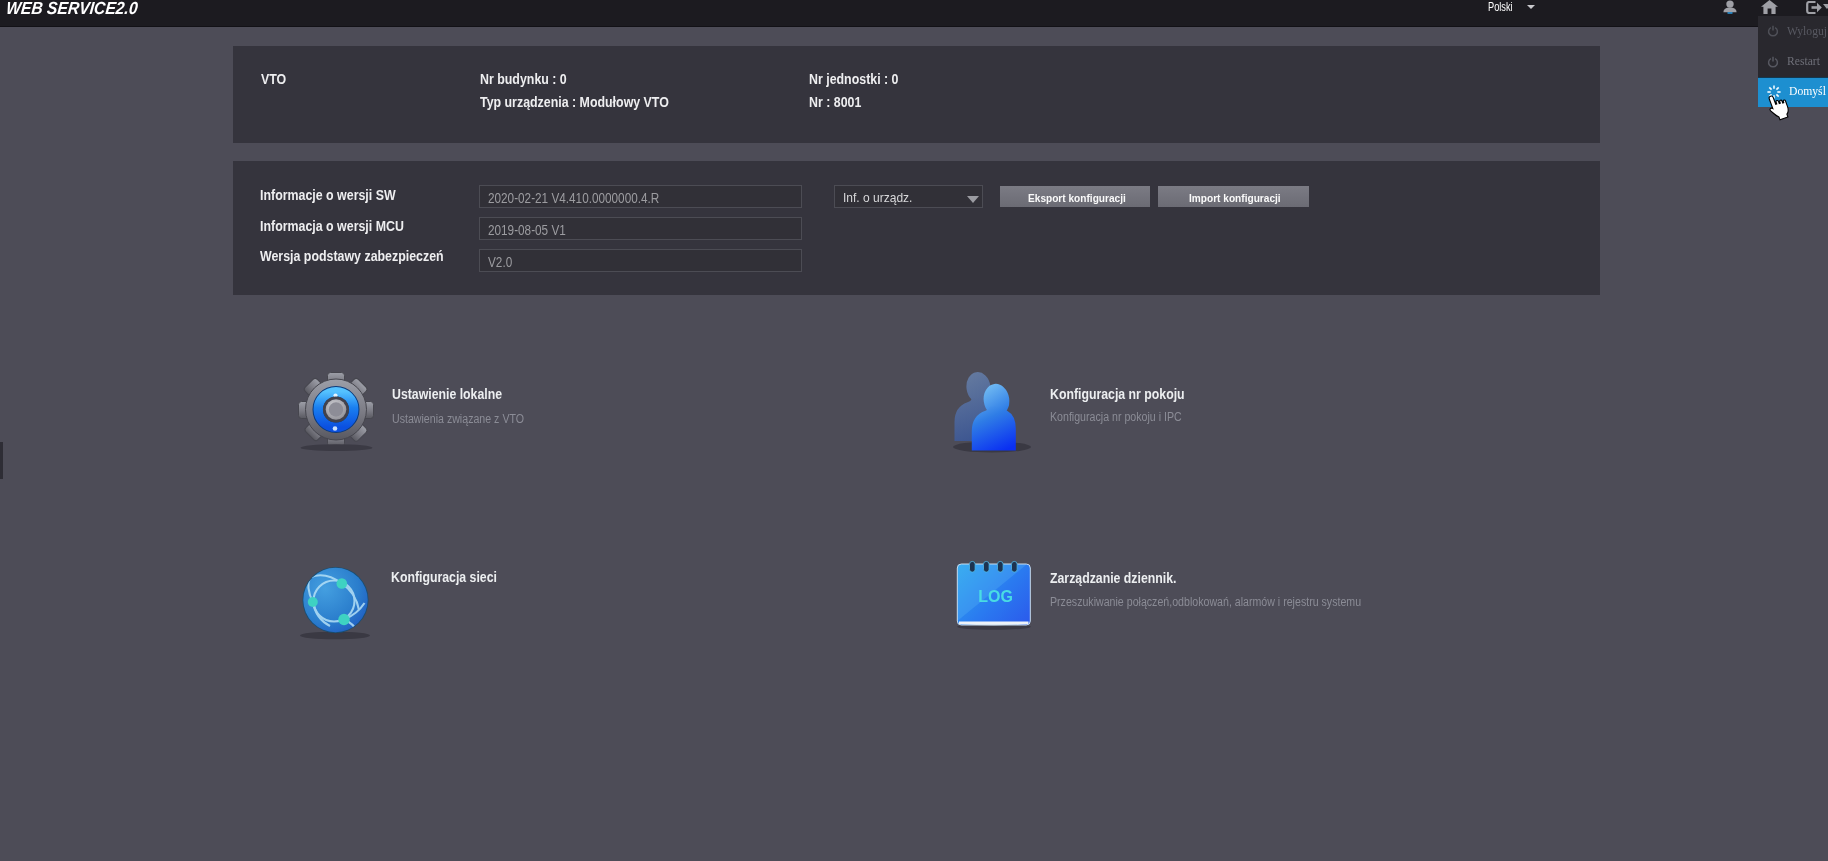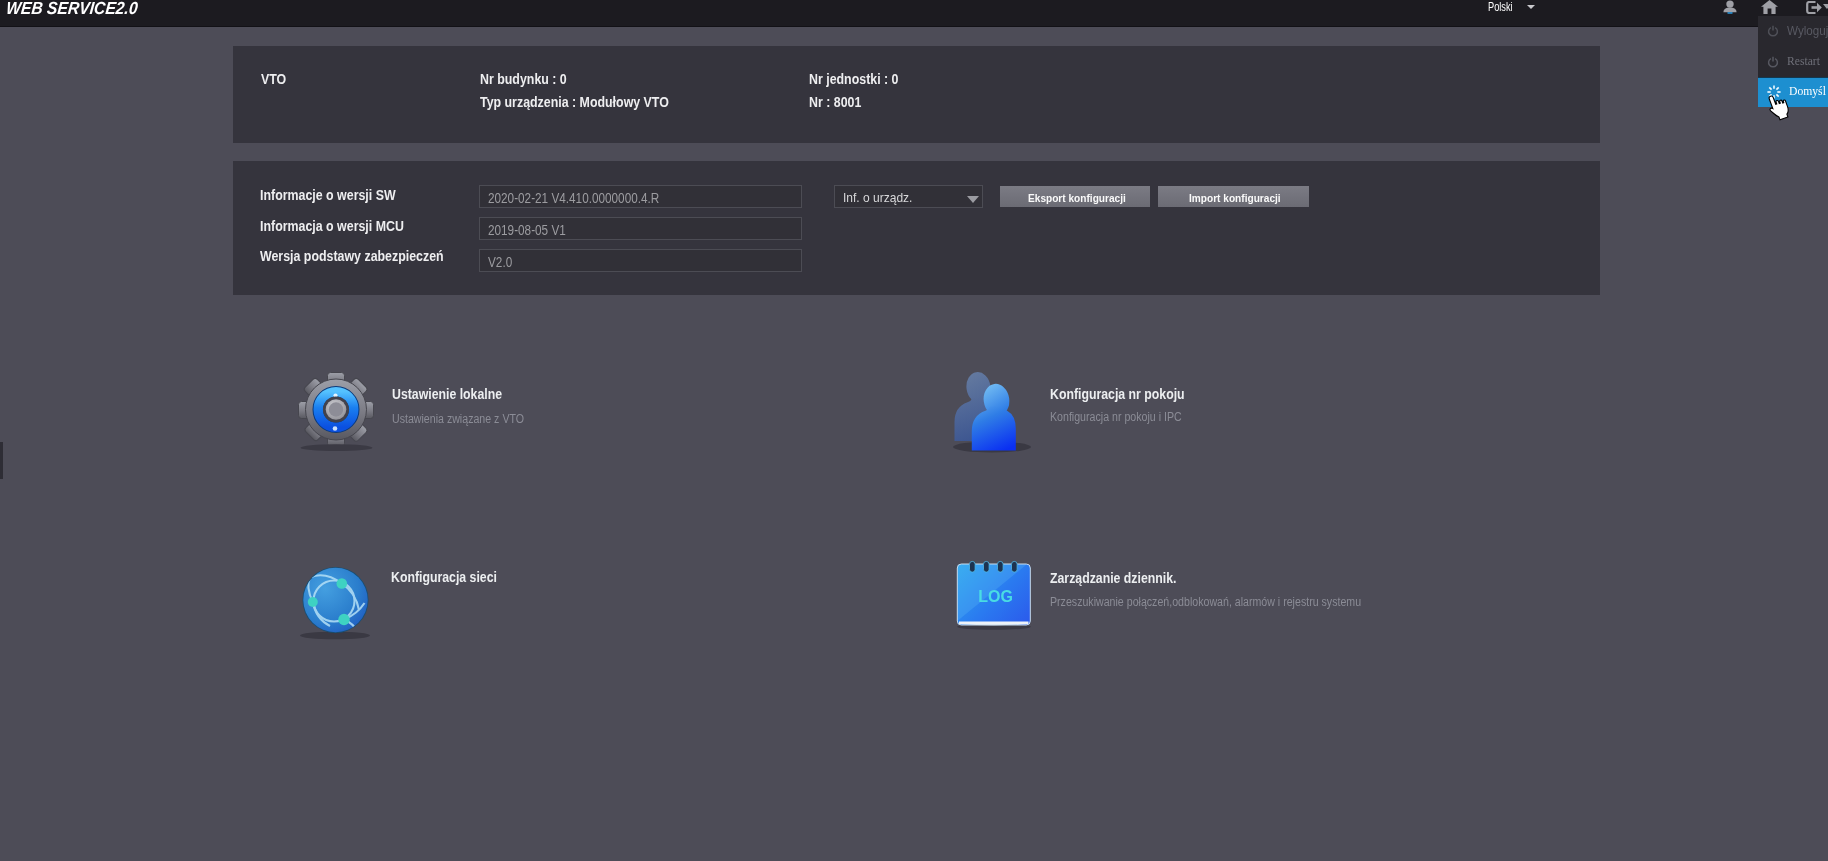--- a/index.html
+++ b/index.html
@@ -231,21 +231,21 @@
   </g>
   <g transform="translate(0,148) scale(1,-1)" mask="url(#logm)">
     <rect x="4.3" y="11" width="73" height="61" rx="4" fill="#2a7af0"></rect>
   </g>
 </svg>
 
 <div class="abs" style="left:0;top:442px;width:3px;height:37px;background:#2e2d35;"></div>
 
 <div class="abs" style="left:1758px;top:16px;width:120px;height:91px;background:#29282e;"></div>
 <div class="abs" style="left:1758px;top:76.5px;width:120px;height:30px;background:#1d8fd0;border-top:1.5px solid #123850;"></div>
-<div class="abs" style="left:1787px;top:25px;color:#585962;font-size:12px;line-height:12px;font-family:Liberation Sans, sans-serif;transform:scaleX(0.97);transform-origin:0 0;">Wyloguj</div>
+<div class="abs" style="left:1787px;top:25px;color:#585962;font-size:12px;line-height:12px;font-family:Liberation Serif, serif;transform:scaleX(0.97);transform-origin:0 0;">Wyloguj</div>
 <div class="abs" style="left:1787px;top:55px;color:#6e6f78;font-size:12px;line-height:12px;font-family:'Liberation Serif',serif;transform:scaleX(0.97);transform-origin:0 0;">Restart</div>
 <div class="abs" style="left:1789px;top:85px;color:#ffffff;font-size:12px;line-height:12px;font-family:'Liberation Serif',serif;transform:scaleX(0.97);transform-origin:0 0;">Domyśl</div>
 
 <svg class="abs" style="left:1767px;top:25px;" width="12" height="12" viewBox="0 0 16 16">
   <path d="M5.2 3.4 A5.9 5.9 0 1 0 10.8 3.4" stroke="#4e4f57" stroke-width="2" fill="none"></path>
   <line x1="8" y1="1" x2="8" y2="7.2" stroke="#4e4f57" stroke-width="2"></line>
 </svg>
 <svg class="abs" style="left:1767px;top:55.5px;" width="12" height="12" viewBox="0 0 16 16">
   <path d="M5.2 3.4 A5.9 5.9 0 1 0 10.8 3.4" stroke="#565760" stroke-width="2" fill="none"></path>
   <line x1="8" y1="1" x2="8" y2="7.2" stroke="#565760" stroke-width="2"></line>

